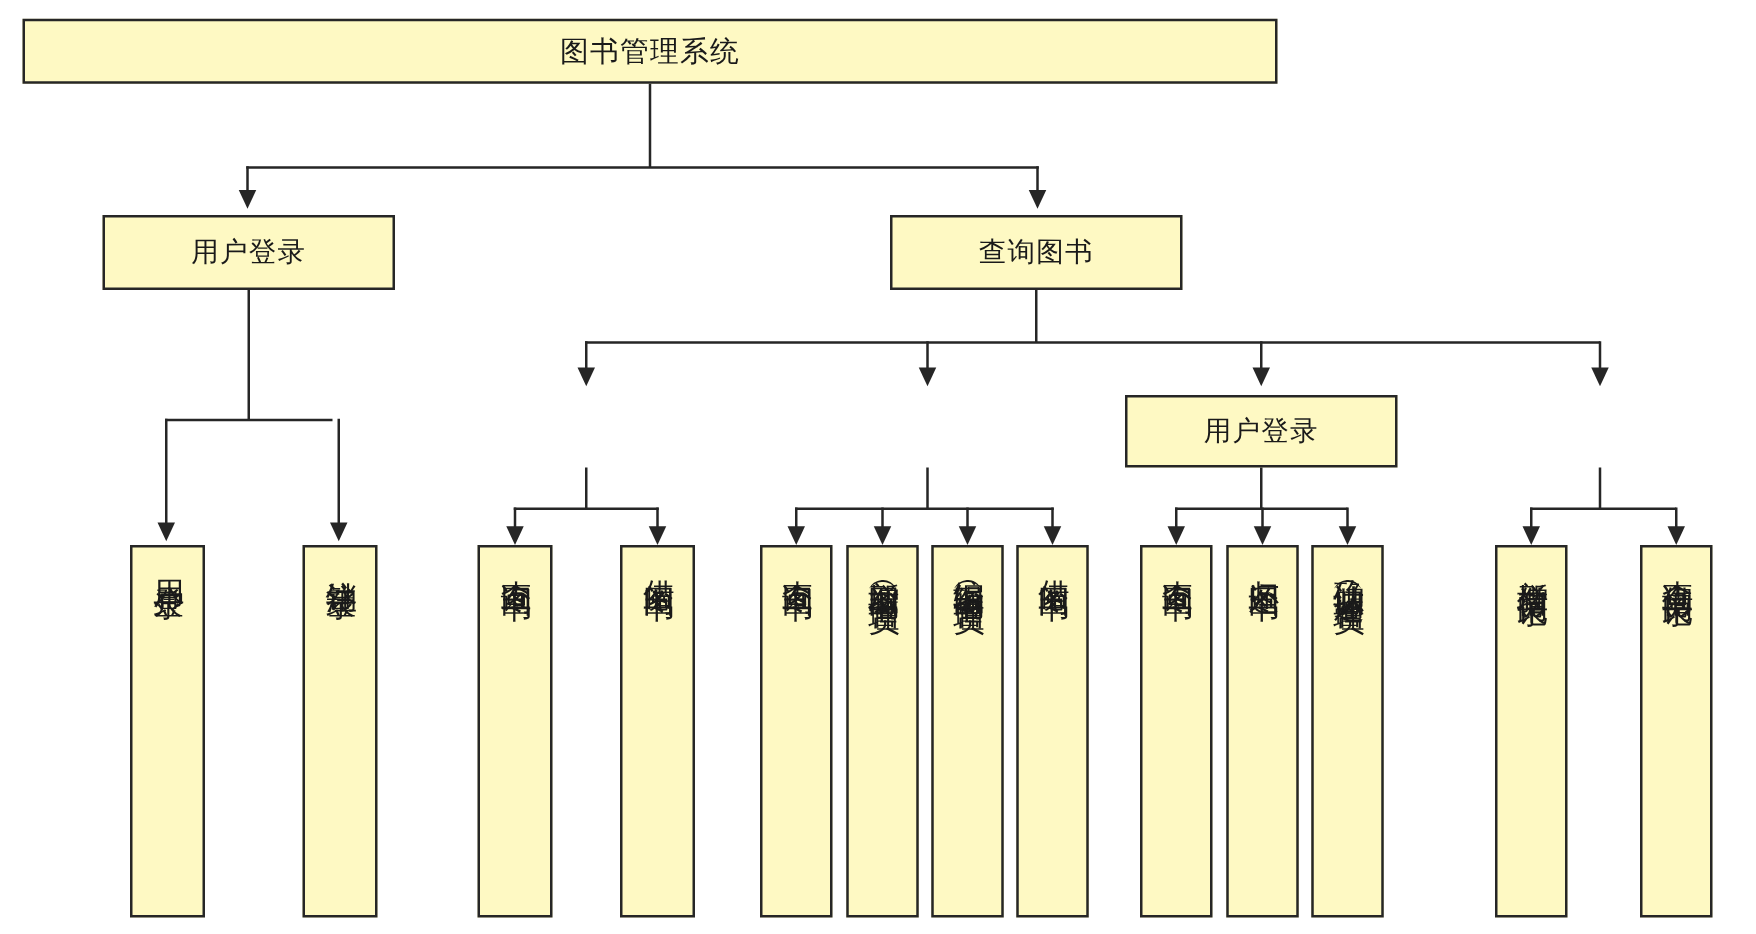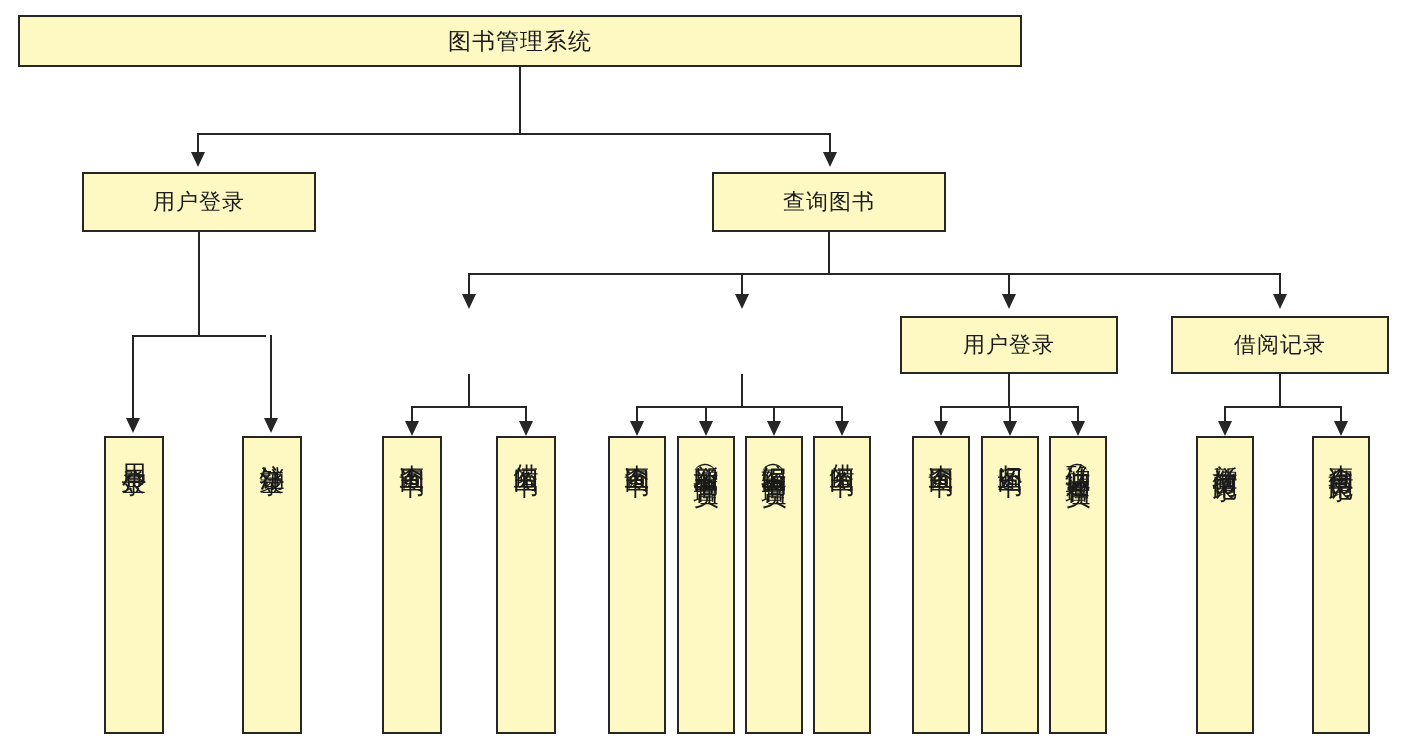--- a/index.html
+++ b/index.html
@@ -106,23 +106,20 @@
   <div class="edge vline" style="left:741px;top:273px;height:22px;"></div>
   <div class="arrow" style="left:735px;top:294px;"></div>
   <div class="edge vline" style="left:1008px;top:273px;height:22px;"></div>
   <div class="arrow" style="left:1002px;top:294px;"></div>
   <div class="edge vline" style="left:1279px;top:273px;height:22px;"></div>
   <div class="arrow" style="left:1273px;top:294px;"></div>
 
   <div class="node h" style="left:900px;top:316px;width:218px;height:58px;">
     <span class="lbl">用户登录</span>
   </div>
-  <div class="node h" style="left:1171px;top:316px;width:218px;height:58px;">
-    <span class="lbl">借阅记录</span>
-  </div>
 
   <div class="edge vline" style="left:468px;top:374px;height:33px;"></div>
   <div class="edge hline" style="left:411px;top:406px;width:116px;"></div>
   <div class="edge vline" style="left:411px;top:406px;height:16px;"></div>
   <div class="arrow" style="left:405px;top:421px;"></div>
   <div class="edge vline" style="left:525px;top:406px;height:16px;"></div>
   <div class="arrow" style="left:519px;top:421px;"></div>
 
   <div class="edge vline" style="left:741px;top:374px;height:33px;"></div>
   <div class="edge hline" style="left:636px;top:406px;width:207px;"></div>

